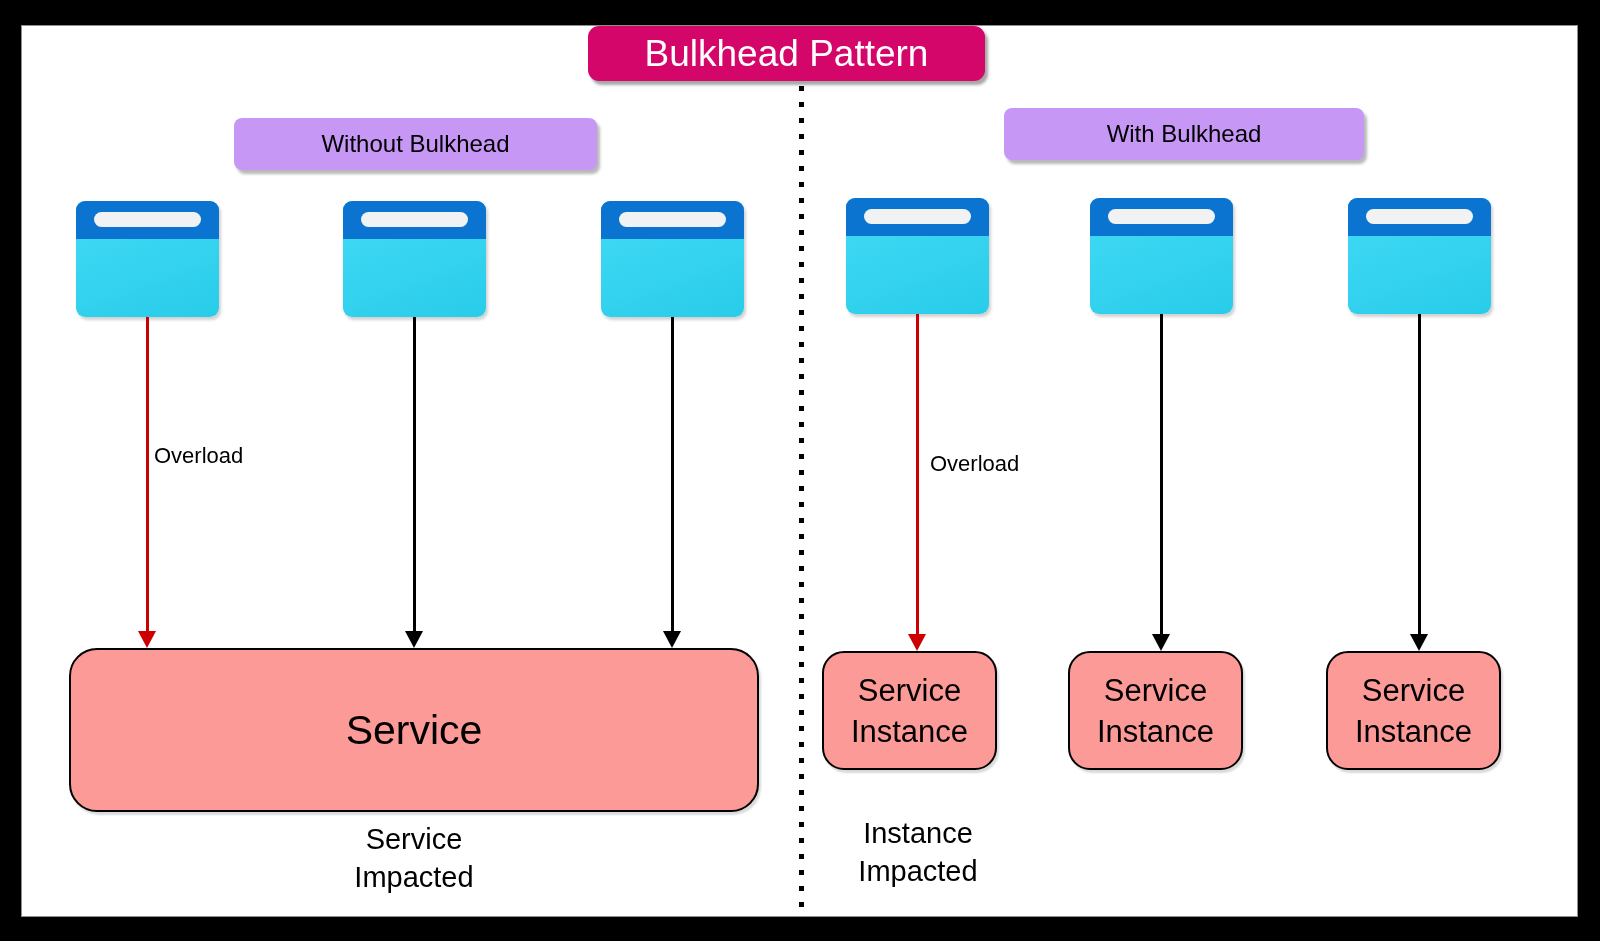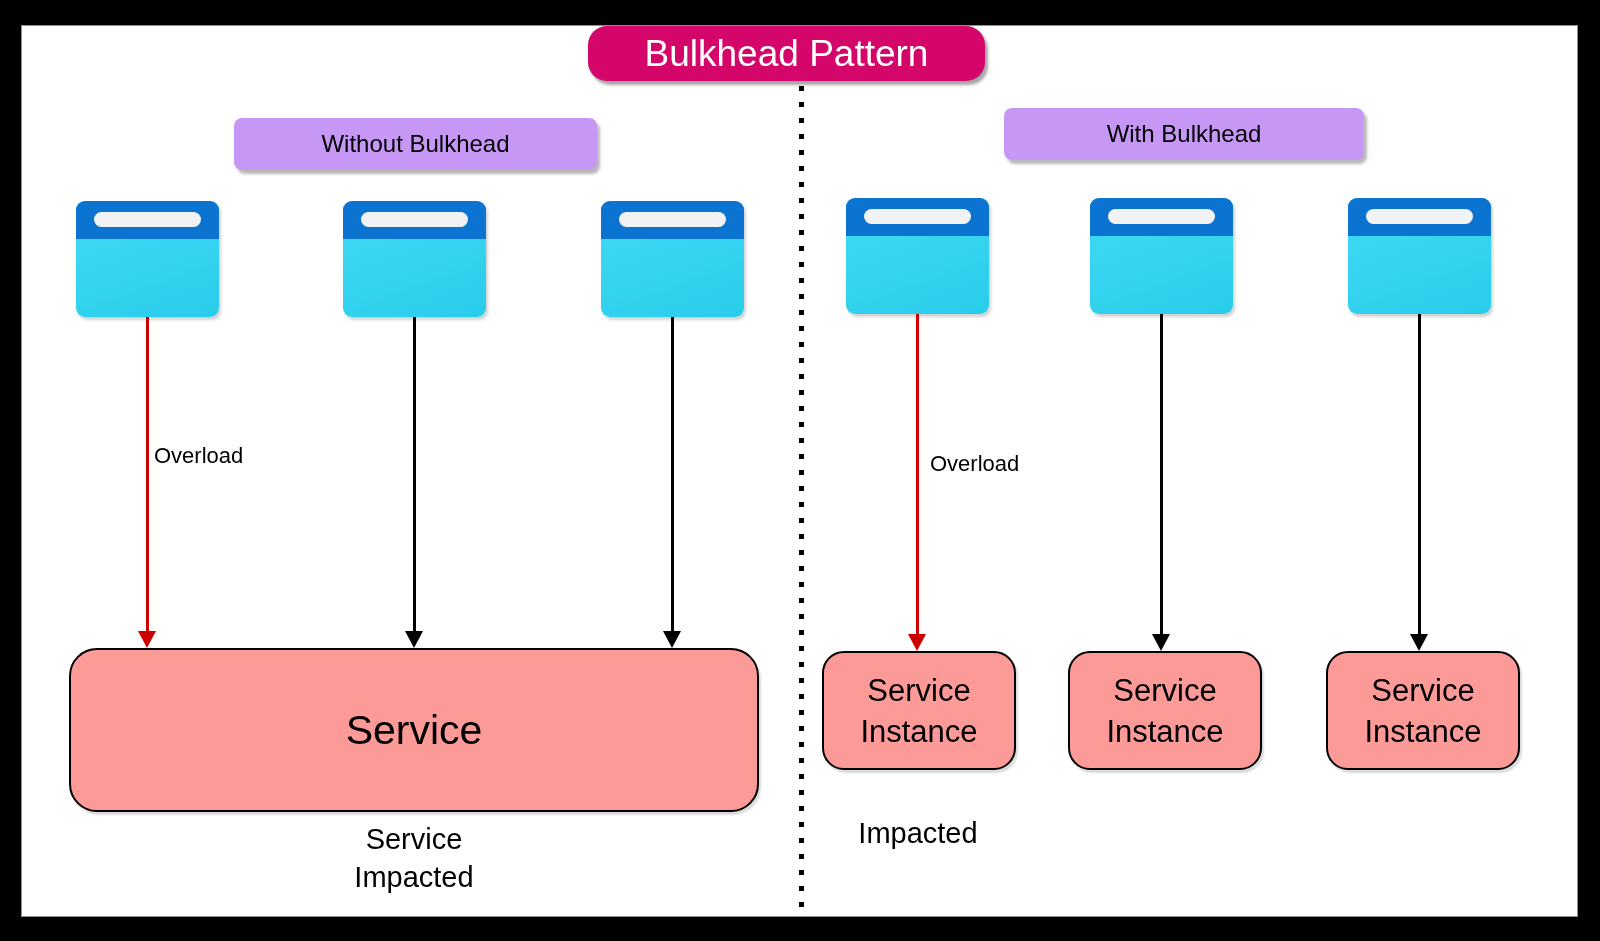--- a/index.html
+++ b/index.html
@@ -17,21 +17,21 @@
   .canvas {
     position:absolute; left:21px; top:25px; width:1557px; height:892px;
     background:var(--canvas-bg,#fff); border:1px solid #8f8f8f;
     box-sizing:border-box;
   }
   
   .abs { position:absolute; }
 
   .title-badge {
     left:566px; top:0px; width:397px; height:55px;
-    background:var(--title-bg); border-radius:19px;
+    background:var(--title-bg); border-radius:11px;
     display:flex; align-items:center; justify-content:center;
     color:var(--title-text); font-size:37px;
     box-shadow:3px 4px 3px rgba(0,0,0,0.35);
   }
   .divider {
     left:777px; top:60px; width:5px; height:830px;
     background:repeating-linear-gradient(to bottom, var(--divider) 0 5px, transparent 5px 16px);
   }
   .section-label {
     height:52px; background:var(--label-bg); border-radius:8px;
@@ -76,21 +76,21 @@
 
   .service-box {
     left:47px; top:622px; width:690px; height:164px;
     background:var(--box-bg); border:2.5px solid var(--box-border);
     border-radius:28px; box-sizing:border-box;
     display:flex; align-items:center; justify-content:center;
     font-size:41px; color:#000;
     box-shadow:2px 3px 2px rgba(0,0,0,0.15);
   }
   .instance-box {
-    top:625px; width:194px; height:119px;
+    top:625px; width:175px; height:119px;
     background:var(--box-bg); border:2.5px solid var(--box-border);
     border-radius:22px; box-sizing:border-box;
     display:flex; align-items:center; justify-content:center; text-align:center;
     font-size:31px; line-height:41px; color:#000; padding:0 20px;
     box-shadow:2px 3px 2px rgba(0,0,0,0.15);
   }
   .caption {
     text-align:center; font-size:29px; line-height:38px; color:#000;
     width:260px;
   }
@@ -192,17 +192,18 @@
       <span>Service Instance</span>
     </div>
     <div class="abs instance-box" style="left:1046px;">
       <span>Service Instance</span>
     </div>
     <div class="abs instance-box" style="left:1304px;">
       <span>Service Instance</span>
     </div>
 
     <div class="abs caption right">
+      <div>Instance</div>
       <div>Impacted</div>
     </div>
 
   </div>
 </div>
 
 </body></html>

